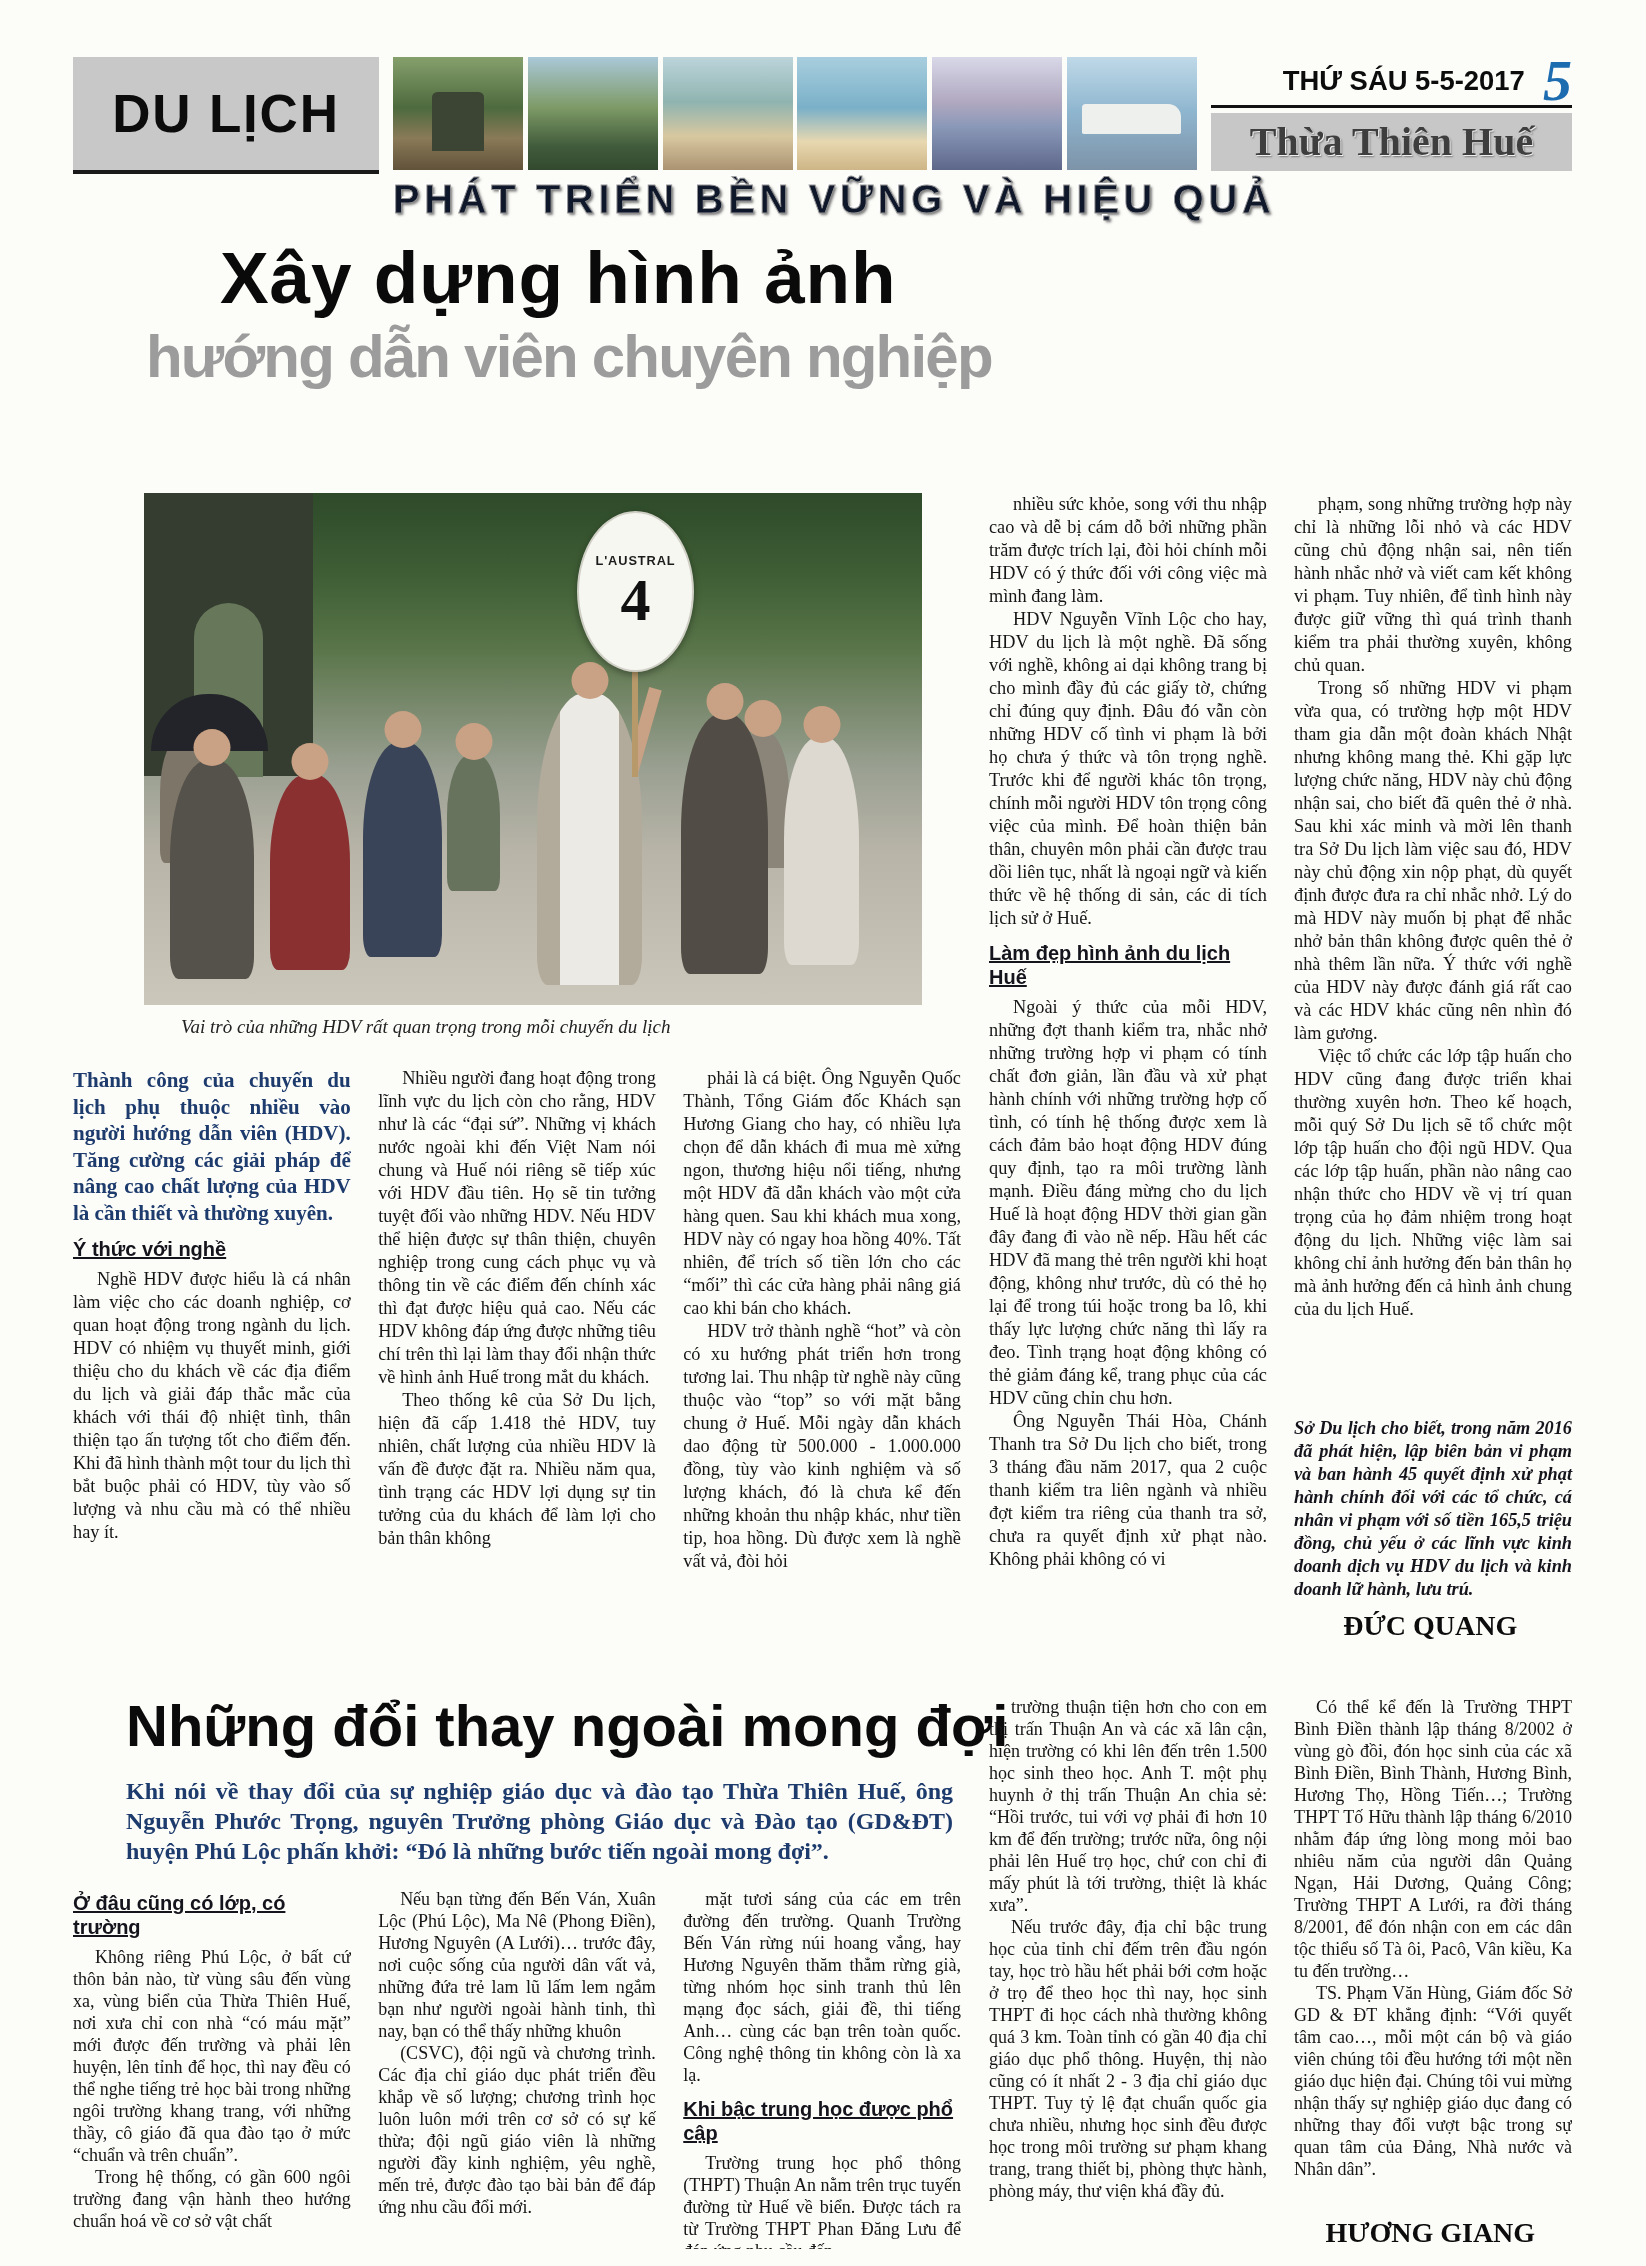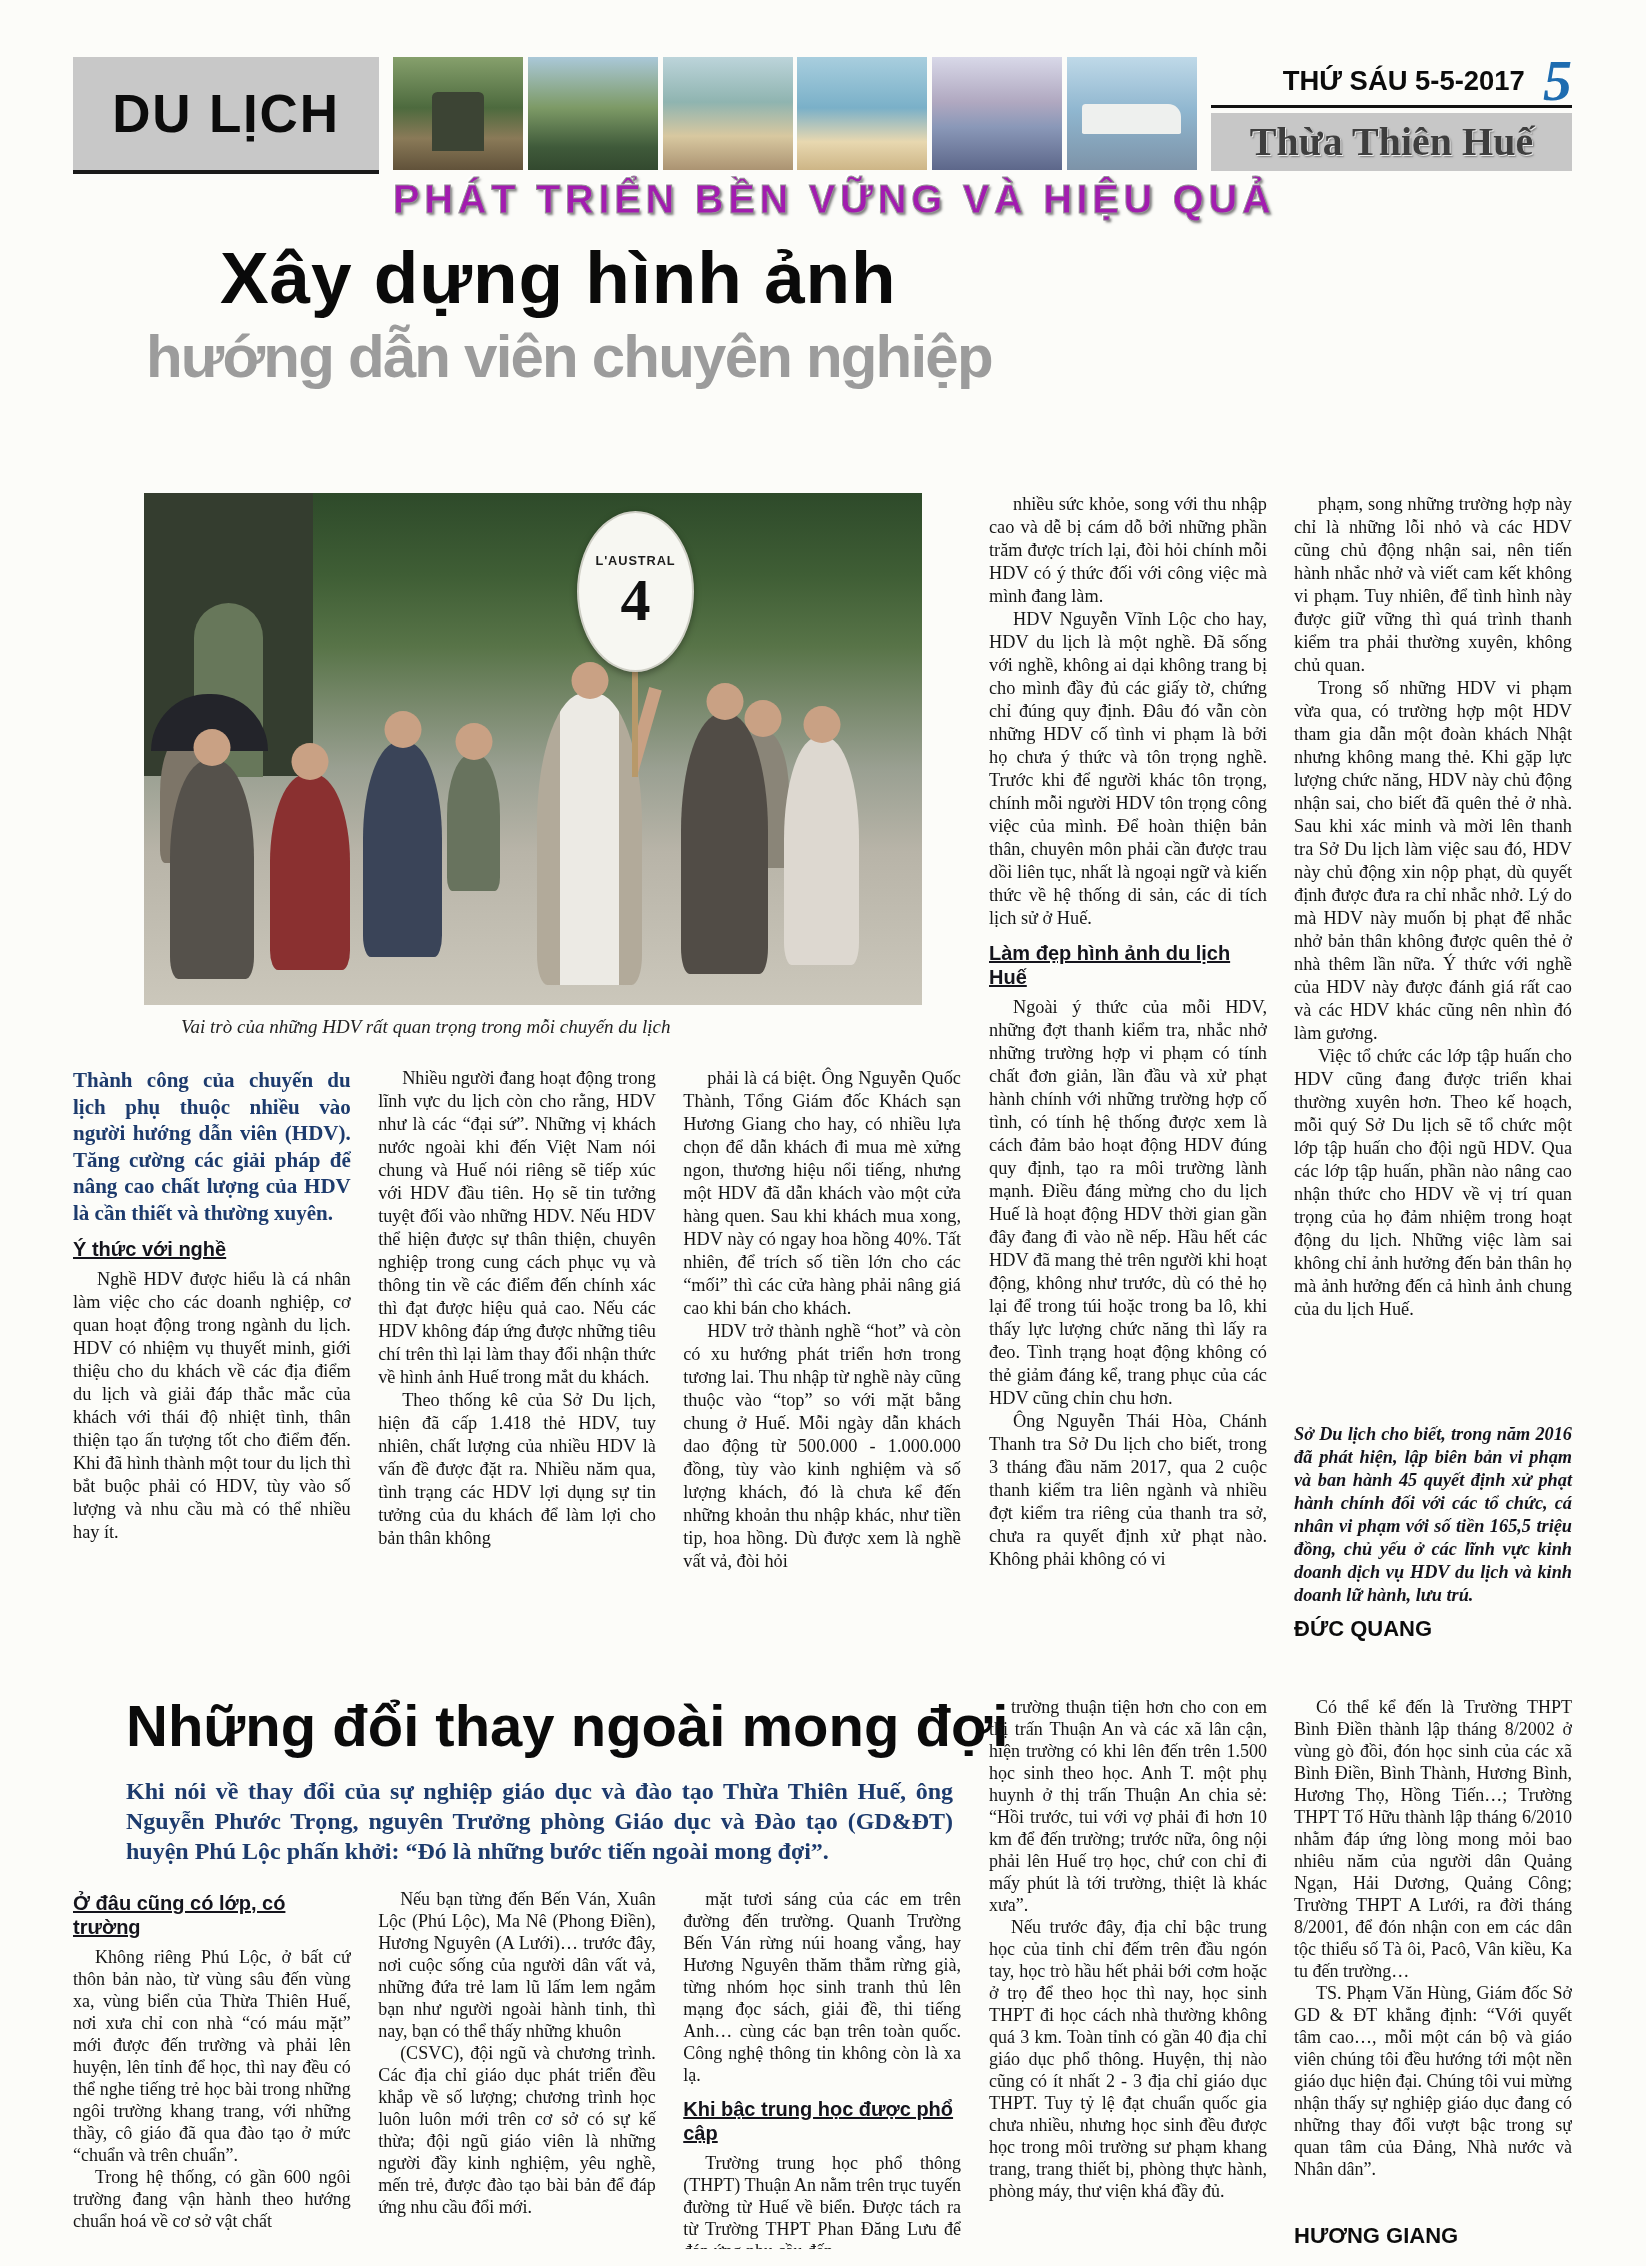--- a/index.html
+++ b/index.html
@@ -30,21 +30,21 @@
     border-bottom:3.7px solid #111;}
   .date-row .date{font-family:"Liberation Sans",sans-serif;font-weight:900;font-size:27.4px;color:#0c0c0c;}
   .date-row .page-num{font-family:"Liberation Serif",serif;font-style:italic;font-weight:700;
     font-size:58px;line-height:.85;color:#1e6cb0;}
   .masthead-box{margin-top:4.6px;height:58px;background:#c7c7c7;display:flex;align-items:center;justify-content:center;}
   .masthead-box span{font-family:"Liberation Serif",serif;font-weight:900;font-size:40px;color:#3e3e3e;
     text-shadow:0.9px 0.9px 0 #efefef,1.8px 1.8px 1.8px #7c7c7c;}
 
   .slogan{position:absolute;left:393px;top:177px;white-space:nowrap;
     font-family:"Liberation Sans",sans-serif;font-weight:900;font-size:40px;letter-spacing:4.6px;
-    color:#a21caf;-webkit-text-stroke:0.9px #949494;
+    color:#0f172a;-webkit-text-stroke:0.9px #949494;
     text-shadow:-1.8px -1.8px 0 #ffffff,1.8px 1.8px 2.7px #7a7a7a;}
 
   
   .a1-kicker{position:absolute;left:220px;top:236px;font-family:"Liberation Sans",sans-serif;
     font-weight:700;font-size:73px;color:#0a0a0a;letter-spacing:0.9px;}
   .a1-headline{position:absolute;left:146px;top:322px;white-space:nowrap;
     font-family:"Liberation Sans",sans-serif;font-weight:900;font-size:60px;letter-spacing:-1.8px;color:#9c9c9c;}
 
   
   .a1-photo{position:absolute;left:144px;top:493px;width:778px;height:512px;overflow:hidden;
@@ -89,21 +89,21 @@
     display:flex;flex-direction:column;}
   .a1-col5 .grow{flex:1 1 auto;min-height:0;overflow:hidden;}
 
   .bp1{font-size:18.3px;line-height:23px;text-align:justify;text-indent:24px;margin:0;color:#151515;}
   .bp2{font-size:18px;line-height:22px;text-align:justify;text-indent:22px;margin:0;color:#151515;}
   .intro{font-weight:700;font-size:21px;line-height:26.5px;text-align:justify;margin:0 0 11px;color:#1d3b6d;}
   .subhead{font-family:"Liberation Sans",sans-serif;font-weight:700;font-size:20px;line-height:24px;
     text-decoration:underline;margin:11px 0 7.3px;color:#14141c;}
   .callout{font-weight:700;font-style:italic;font-size:18.3px;line-height:23px;text-align:justify;
     margin:11px 0 0;color:#14141c;}
-  .byline{font-family:Liberation Sans, sans-serif;font-weight:700;font-size:22px;text-align:left;
+  .byline{font-family:Liberation Serif, serif;font-weight:700;font-size:28px;text-align:center;
     margin:9.1px 5.5px 0 0;color:#0c0c0c;}
 
   
   .a2-headline{position:absolute;left:126px;top:1692px;font-family:"Liberation Sans",sans-serif;
     font-weight:900;font-size:58px;color:#0b0b0b;}
   .a2-lead{position:absolute;left:126px;top:1776px;width:827px;font-weight:700;font-size:24px;
     line-height:30px;text-align:justify;color:#1d3b6d;}
   .a2-cols{position:absolute;left:73px;top:1888px;width:888px;height:361px;}
   .a2-col4{position:absolute;left:989px;top:1696px;width:278px;height:553px;overflow:hidden;}
   .a2-col5{position:absolute;left:1294px;top:1696px;width:278px;height:553px;

